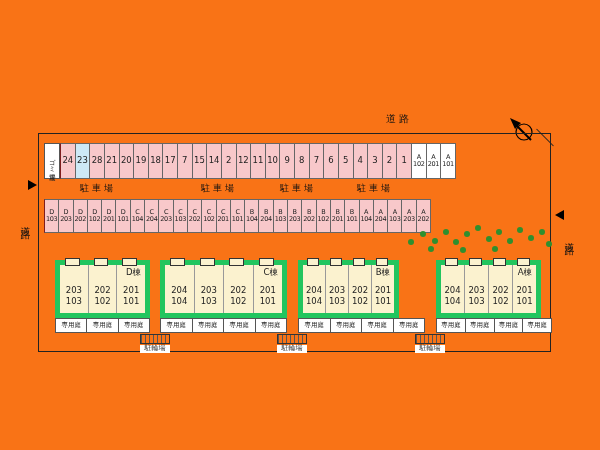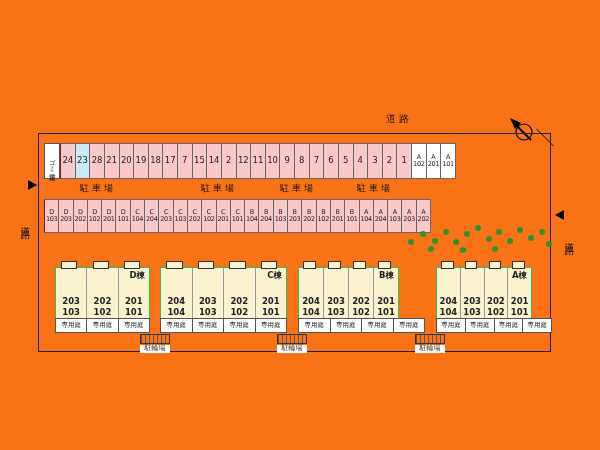--- a/index.html
+++ b/index.html
@@ -26,23 +26,23 @@
   .cell{flex:1;min-width:0;border:1px solid #666;border-left:none;background:var(--pink);
         display:flex;flex-direction:column;align-items:center;justify-content:center;
         font-size:8.5px;line-height:1.1;overflow:hidden;box-sizing:border-box;}
   .cell:first-child{border-left:1px solid #7f1d1d;}
   .cell.blue{background:var(--blue);}
   .cell.white{background:#fff;}
   .cell .sm{font-size:6.5px;letter-spacing:-0.3px;line-height:1.15;}
   .plabel{position:absolute;top:182px;font-size:9px;letter-spacing:3px;color:#111;}
   .pl1{left:80px;} .pl2{left:201px;} .pl3{left:280px;} .pl4{left:357px;}
   .tree{position:absolute;width:6px;height:6px;border-radius:50%;background:var(--green);}
-  .bldg{position:absolute;top:267px;height:58px;background:var(--cream);border:1px solid #22c55e;box-sizing:border-box;font-weight:bold;}
+  .bldg{position:absolute;top:260px;height:58px;background:var(--cream);border:5px solid #22c55e;box-sizing:border-box;}
   .bldg-d{left:55px;width:95px;} .bldg-c{left:160px;width:127px;}
-  .bldg-b{left:298px;width:101px;} .bldg-a{left:436px;width:96px;}
+  .bldg-b{left:298px;width:101px;} .bldg-a{left:436px;width:105px;}
   .bname{position:absolute;top:2px;right:4px;font-size:8.5px;z-index:2;}
   .units{display:flex;height:100%;}
   .unit{flex:1;position:relative;border-left:1px solid #999;display:flex;flex-direction:column;
         justify-content:flex-end;align-items:center;padding-bottom:6px;box-sizing:border-box;}
   .unit:first-child{border-left:none;}
   .unit .tab{position:absolute;top:-7px;left:18%;width:46%;height:6px;background:var(--cream);border:1px solid #333;}
   .rnum{font-size:8.5px;line-height:1.3;}
   .gardens{position:absolute;top:318px;height:15px;display:flex;box-sizing:border-box;}
   .g-d{left:55px;width:95px;} .g-c{left:160px;width:127px;}
   .g-b{left:298px;width:127px;} .g-a{left:436px;width:116px;}

